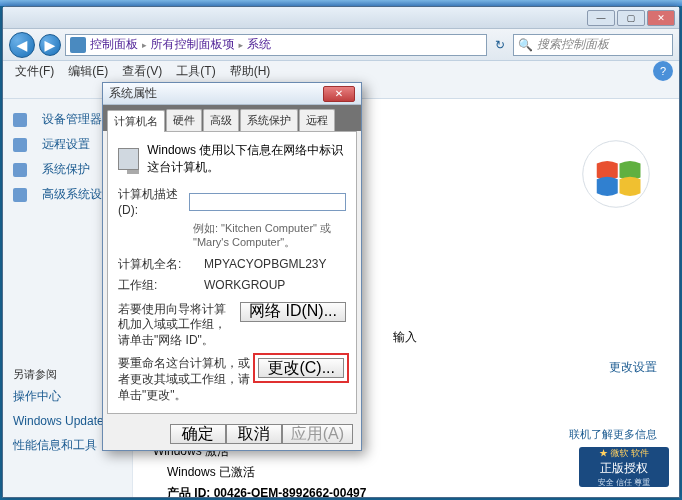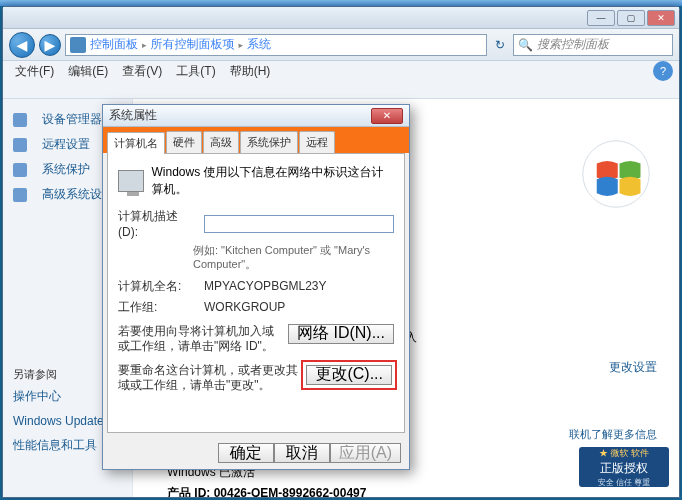--- a/index.html
+++ b/index.html
@@ -15,21 +15,21 @@
 .titlebar { height: 22px; background: linear-gradient(to bottom, #e8f0f8, #d0dce8); display: flex; align-items: center; justify-content: flex-end; padding: 0 4px; border-bottom: 1px solid #b0c0d0; }
 .win-btn { width: 28px; height: 16px; margin-left: 2px; border: 1px solid #8a9ab0; background: #d8e4f0; border-radius: 2px; display: flex; align-items: center; justify-content: center; font-size: 9px; color: #333; }
 .win-btn.close { background: #d87070; color: #fff; }
 
 
 .navbar { height: 32px; background: linear-gradient(to bottom, #f0f4f8, #e0e8f0); display: flex; align-items: center; padding: 0 6px; gap: 4px; border-bottom: 1px solid #c0d0e0; }
 .nav-back, .nav-fwd { width: 26px; height: 26px; border-radius: 50%; background: radial-gradient(circle at 30% 30%, #6ab0e8, #1a70b8); border: 1px solid #1a5a90; display: flex; align-items: center; justify-content: center; color: #fff; font-size: 14px; }
 .nav-fwd { width: 22px; height: 22px; }
 .addressbar { flex: 1; height: 22px; background: #fff; border: 1px solid #88a0b8; display: flex; align-items: center; padding: 0 4px; gap: 4px; }
 .addr-icon { width: 16px; height: 16px; background: #4a8ac0; border-radius: 2px; }
-.addr-seg { color: #3b82f6; }
+.addr-seg { color: #4c1d95; }
 .addr-arrow { color: #888; font-size: 9px; }
 .searchbox { width: 160px; height: 22px; background: #fff; border: 1px solid #88a0b8; display: flex; align-items: center; padding: 0 4px; color: #888; font-style: italic; }
 .search-icon { margin-right: 4px; color: #4a8ac0; font-style: normal; }
 
 
 .menubar { height: 38px; background: #f0f4f8; display: flex; align-items: flex-start; padding: 0 6px; gap: 2px; border-bottom: 1px solid #d0dce8; }
 .menu-item { padding: 2px 6px; color: #333; }
 .menu-help { margin-left: auto; width: 20px; height: 20px; border-radius: 50%; background: #4a90d9; color: #fff; display: flex; align-items: center; justify-content: center; font-size: 11px; }
 
 
@@ -47,24 +47,24 @@
 .info-label { width: 120px; color: #333; }
 .info-val { color: #333; }
 .win-logo-big { position: absolute; top: 40px; right: 18px; width: 80px; height: 80px; }
 .win-flag { width: 70px; height: 70px; }
 .change-link { color: #1a5a90; position: absolute; right: 22px; }
 .star-badge { position: absolute; right: 10px; bottom: 10px; width: 90px; height: 40px; background: #1a4a80; color: #fff; display: flex; flex-direction: column; align-items: center; justify-content: center; border-radius: 3px; font-size: 10px;}
 .star-row { font-size: 9px; color: #ffd060; }
 .star-sub { font-size: 8px; color: #cde; }
 
 
-.dialog { position: absolute; top: 82px; left: 102px; width: 308px; background: #f0f0f0; border: 1px solid #6a8ab0; box-shadow: 4px 4px 12px rgba(0,0,0,0.4); margin-top: 22px; }
+.dialog { position: absolute; top: 82px; left: 102px; width: 260px; background: #f0f0f0; border: 1px solid #6a8ab0; box-shadow: 4px 4px 12px rgba(0,0,0,0.4); }
 .dlg-title { height: 22px; background: linear-gradient(to bottom, #f8fbff, #d8e4f0); display: flex; align-items: center; padding: 0 6px; border-bottom: 1px solid #b0c0d0; font-size: 11px; color: #333; }
 .dlg-close { margin-left: auto; width: 32px; height: 16px; background: linear-gradient(to bottom, #e88080, #c04040); border: 1px solid #a03030; border-radius: 2px; color: #fff; display: flex; align-items: center; justify-content: center; font-size: 10px; }
-.tabstrip { display: flex; padding: 4px 4px 0 4px; background: #f97316; gap: 1px; }
+.tabstrip { display: flex; padding: 4px 4px 0 4px; background: #737373; gap: 1px; }
 .tab { padding: 3px 6px; background: #f0f0f0; border: 1px solid #b0b0b0; border-bottom: none; font-size: 11px; color: #333; border-radius: 2px 2px 0 0; }
 .tab.active { background: #fff; position: relative; top: 1px; }
 .tab-body { background: #fff; border: 1px solid #b0b0b0; margin: 0 4px 4px 4px; padding: 10px 10px; min-height: 280px; }
 .tab-intro { display: flex; gap: 8px; align-items: center; margin-bottom: 10px; font-size: 11px; }
 .pc-icon { width: 28px; height: 22px; background: #d0d8e0; border: 1px solid #888; position: relative; }
 .pc-icon::after { content:""; position:absolute; bottom:-5px; left:8px; width:12px; height:4px; background:#aaa; }
 .form-row { display: flex; align-items: center; margin-bottom: 4px; font-size: 11px; gap: 11px;}
 .form-label { width: 75px; color: #333; }
 .form-input { flex: 1; height: 18px; border: 1px solid #7a9ac0; background: #fff; }
 .form-hint { margin-left: 75px; color: #666; font-size: 11px; margin-bottom: 6px; line-height: 1.3;}

